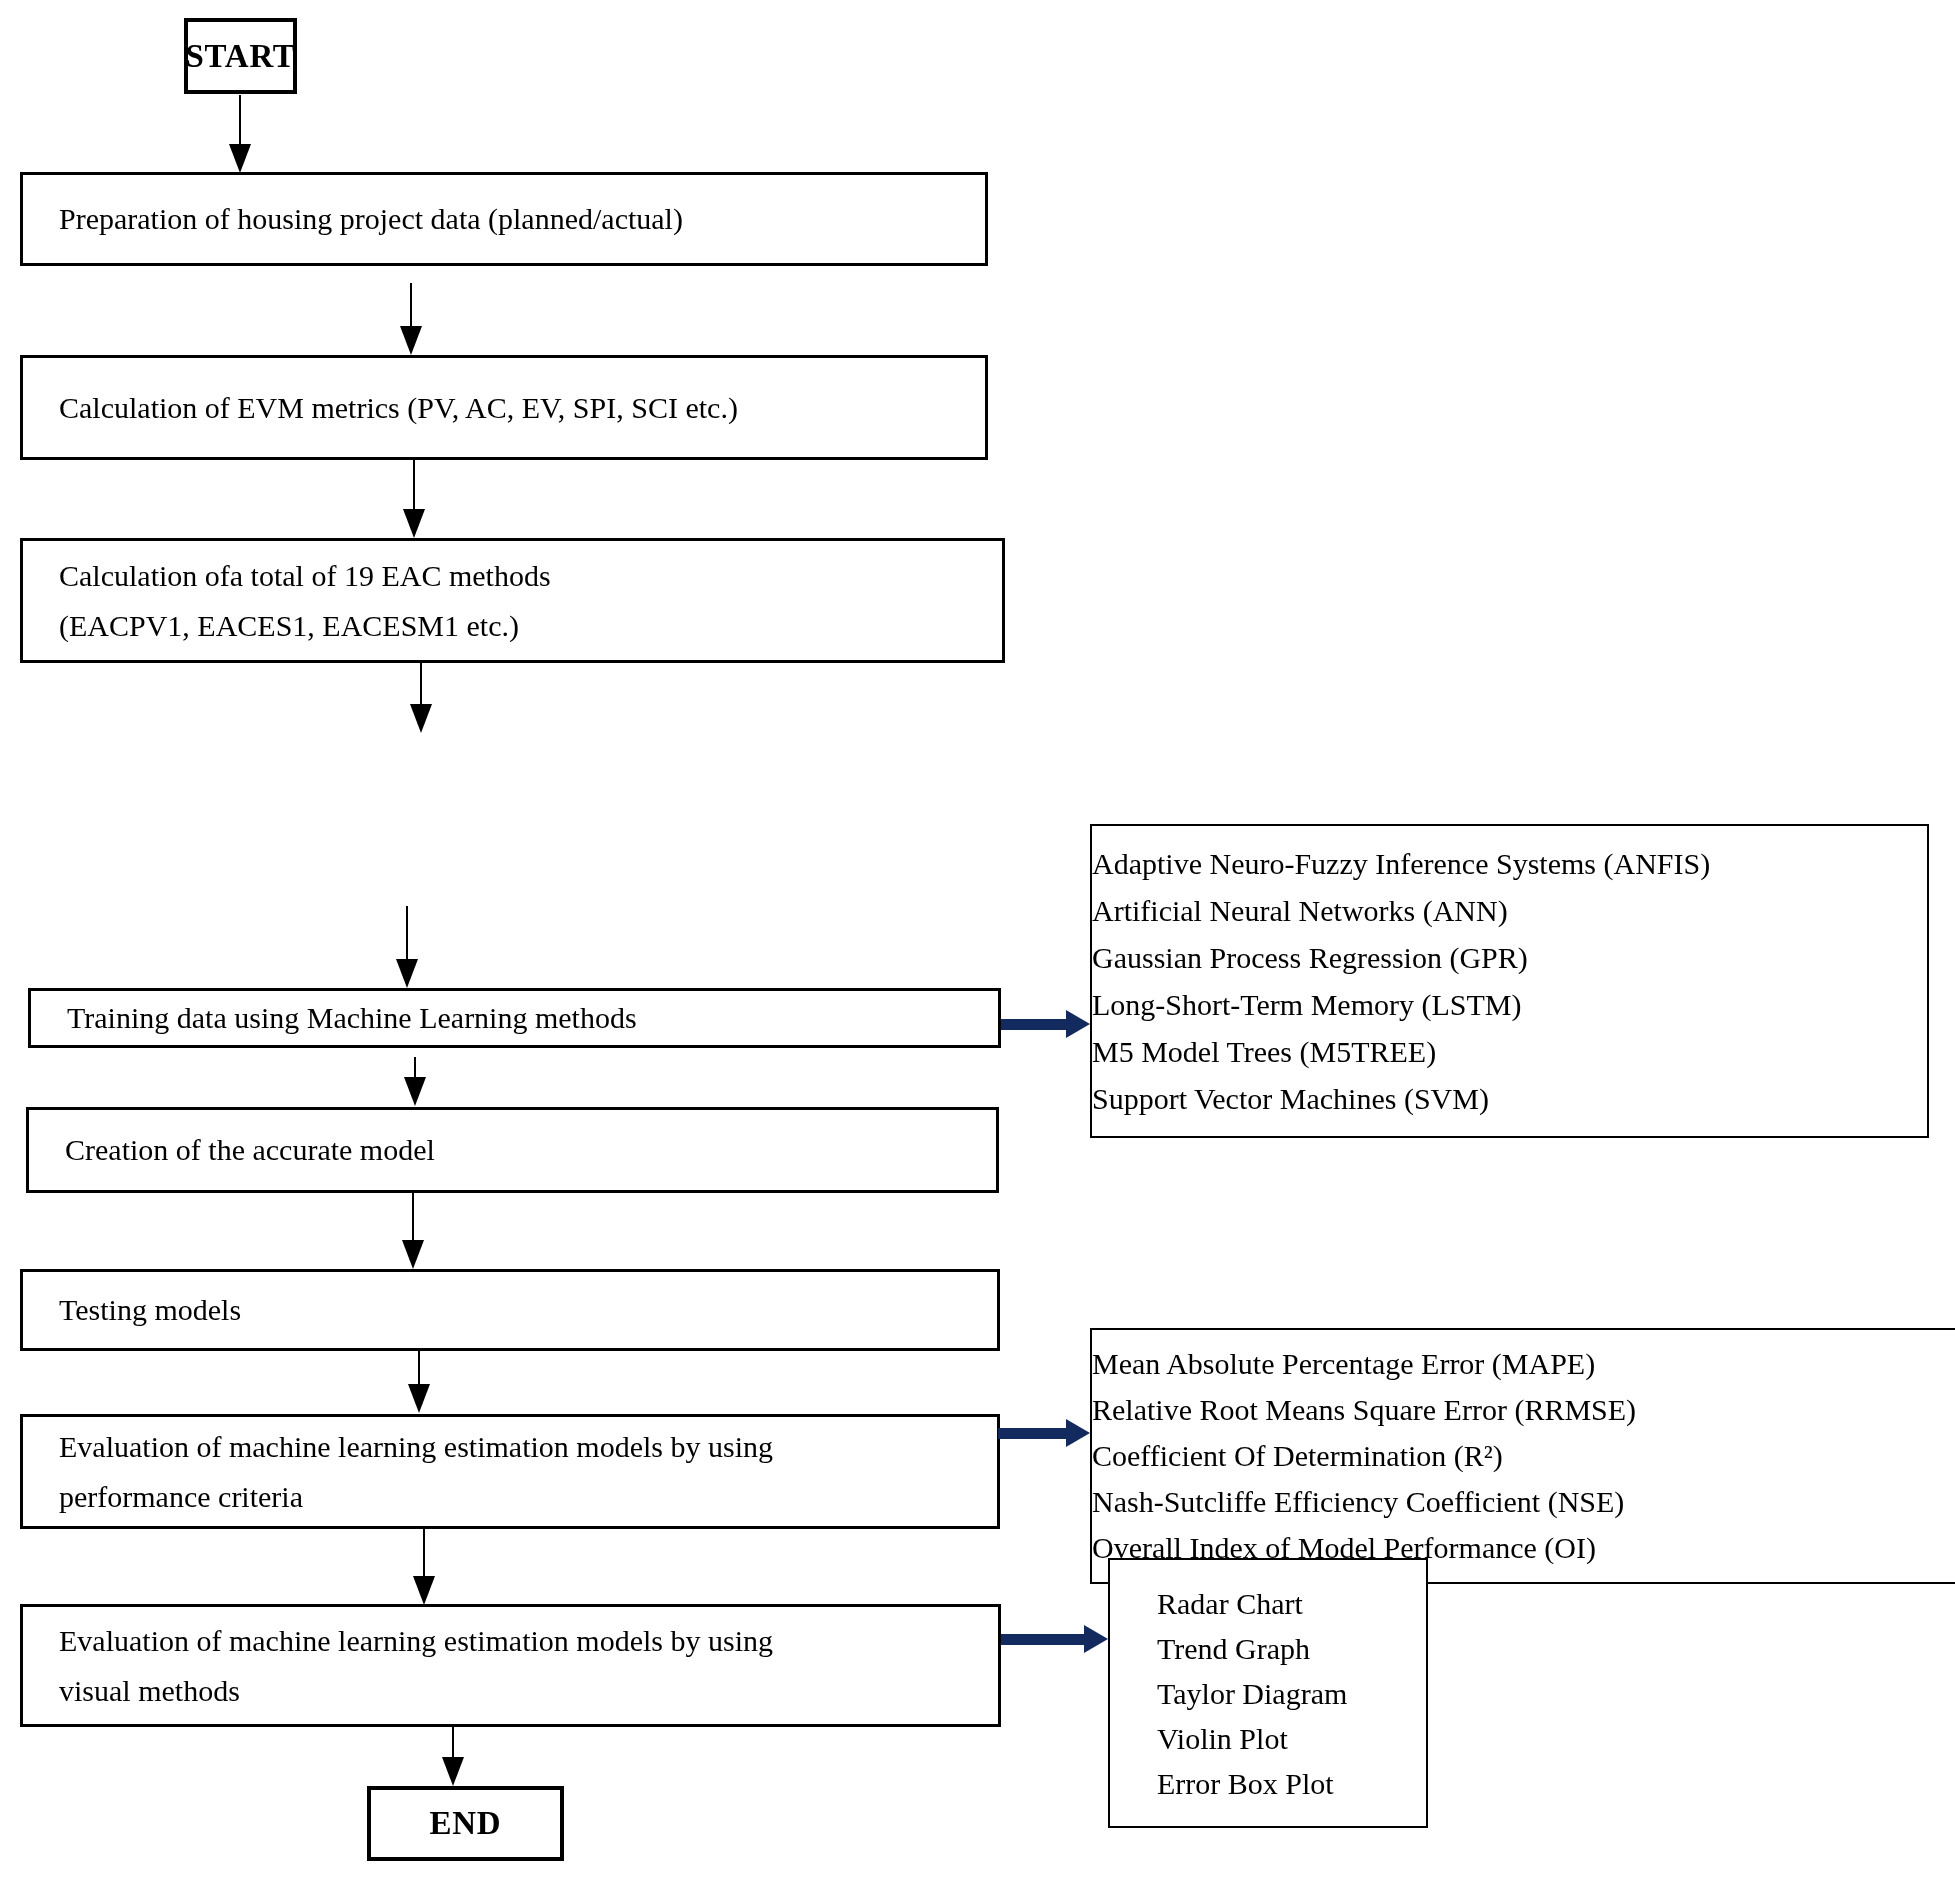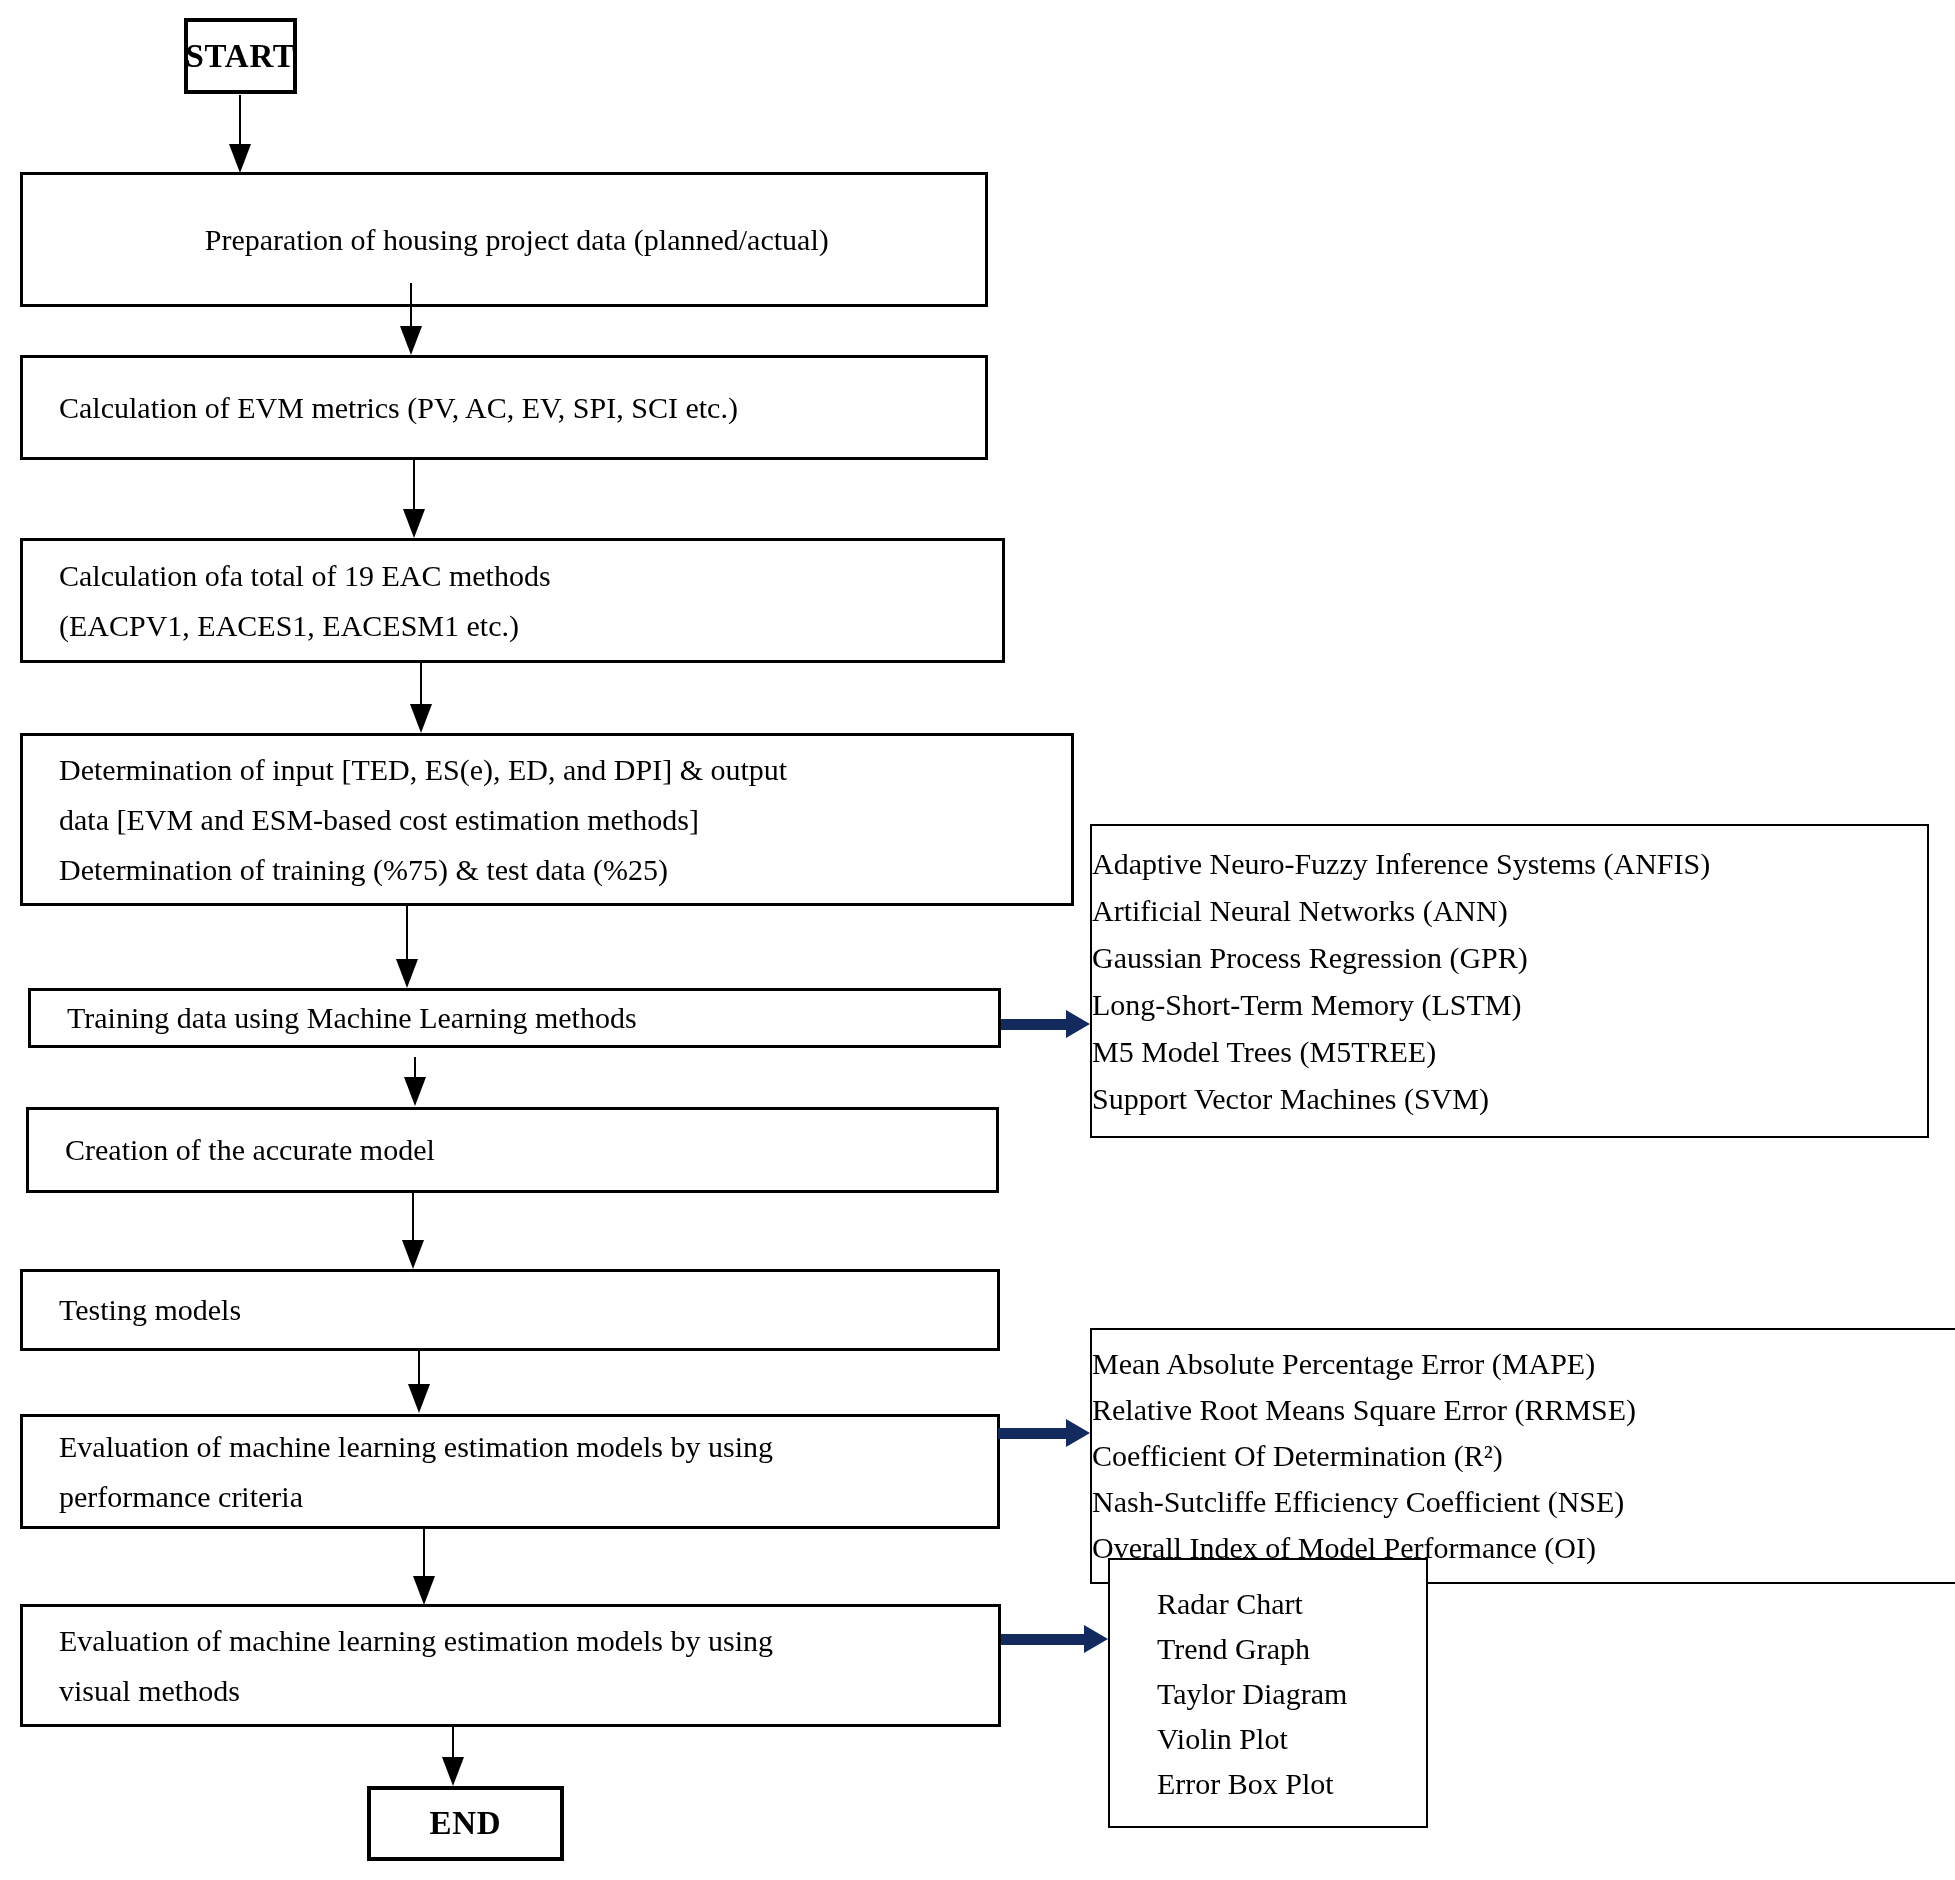--- a/index.html
+++ b/index.html
@@ -81,21 +81,21 @@
 
   <div class="node terminal" style="left:184px;top:18.4px;width:113px;height:76px;border-width:4px;">
     <div class="line">START</div>
   </div>
 
   <div class="varrow" style="left:229px;top:95px;width:22.4px;height:78px;">
     <div class="shaft"></div>
     <div class="head"></div>
   </div>
 
-  <div class="node" style="left:20px;top:172px;width:968px;height:135px;align-items:center;">
+  <div class="node" style="left:20px;top:172px;width:968px;height:94px;">
     <div class="line">Preparation of housing project data (planned/actual)</div>
   </div>
 
   <div class="varrow" style="left:400px;top:283px;width:22.4px;height:72px;">
     <div class="shaft"></div>
     <div class="head"></div>
   </div>
 
   <div class="node" style="left:20px;top:355px;width:968px;height:105px;">
     <div class="line">Calculation of EVM metrics (PV, AC, EV, SPI, SCI etc.)</div>
@@ -109,25 +109,20 @@
   <div class="node" style="left:20px;top:538px;width:985px;height:125px;">
     <div class="line">Calculation ofa total of 19 EAC methods</div>
     <div class="line">(EACPV1, EACES1, EACESM1 etc.)</div>
   </div>
 
   <div class="varrow" style="left:410px;top:663px;width:22.4px;height:70px;">
     <div class="shaft"></div>
     <div class="head"></div>
   </div>
 
-  <div class="node" style="left:20px;top:733px;width:1054px;height:173px;">
-    <div class="line">Determination of input [TED, ES(e), ED, and DPI] &amp; output</div>
-    <div class="line">data [EVM and ESM-based cost estimation methods]</div>
-    <div class="line">Determination of training (%75) &amp; test data (%25)</div>
-  </div>
 
   <div class="varrow" style="left:396px;top:906px;width:22.4px;height:82px;">
     <div class="shaft"></div>
     <div class="head"></div>
   </div>
 
   <div class="node" style="left:28px;top:988px;width:973px;height:60px;">
     <div class="line">Training data using Machine Learning methods</div>
   </div>
 

